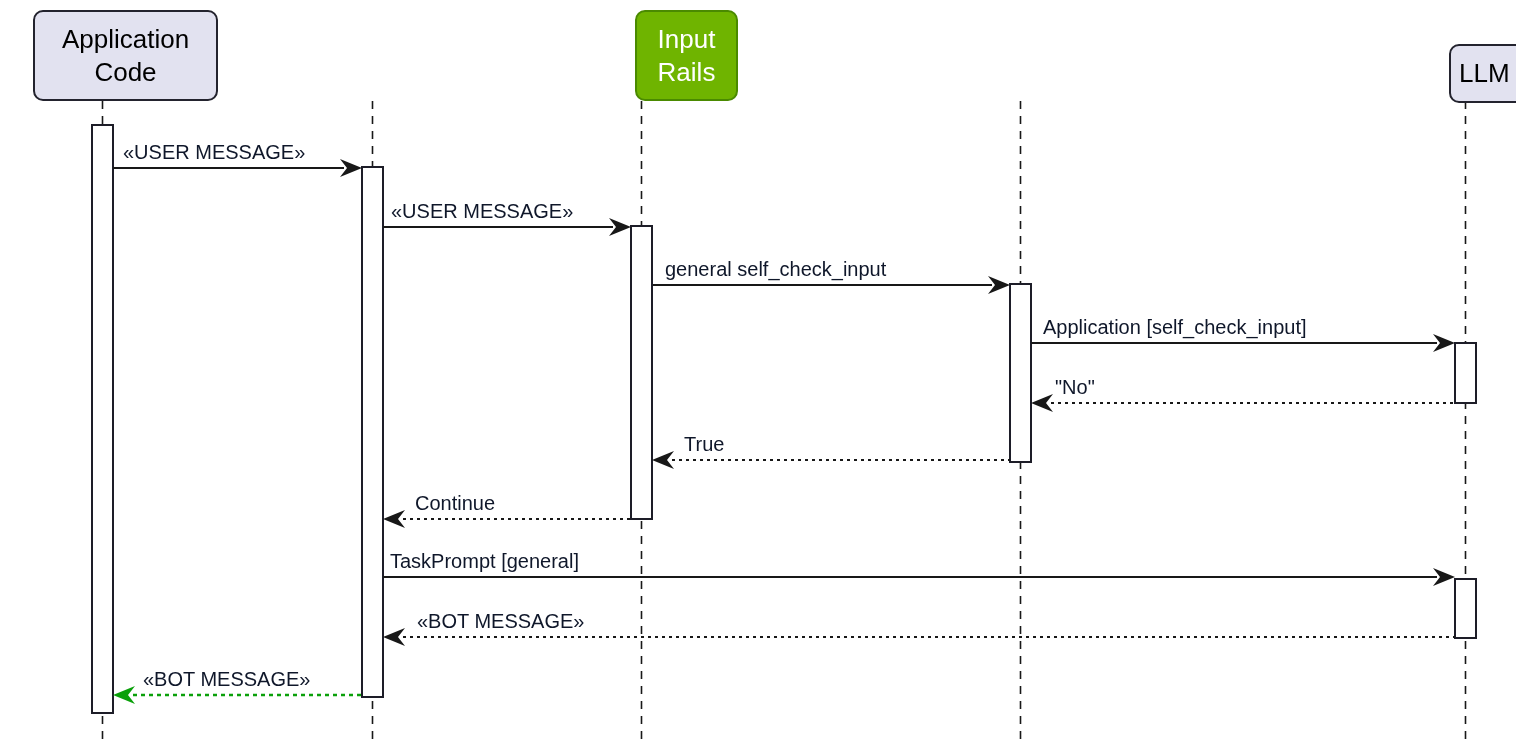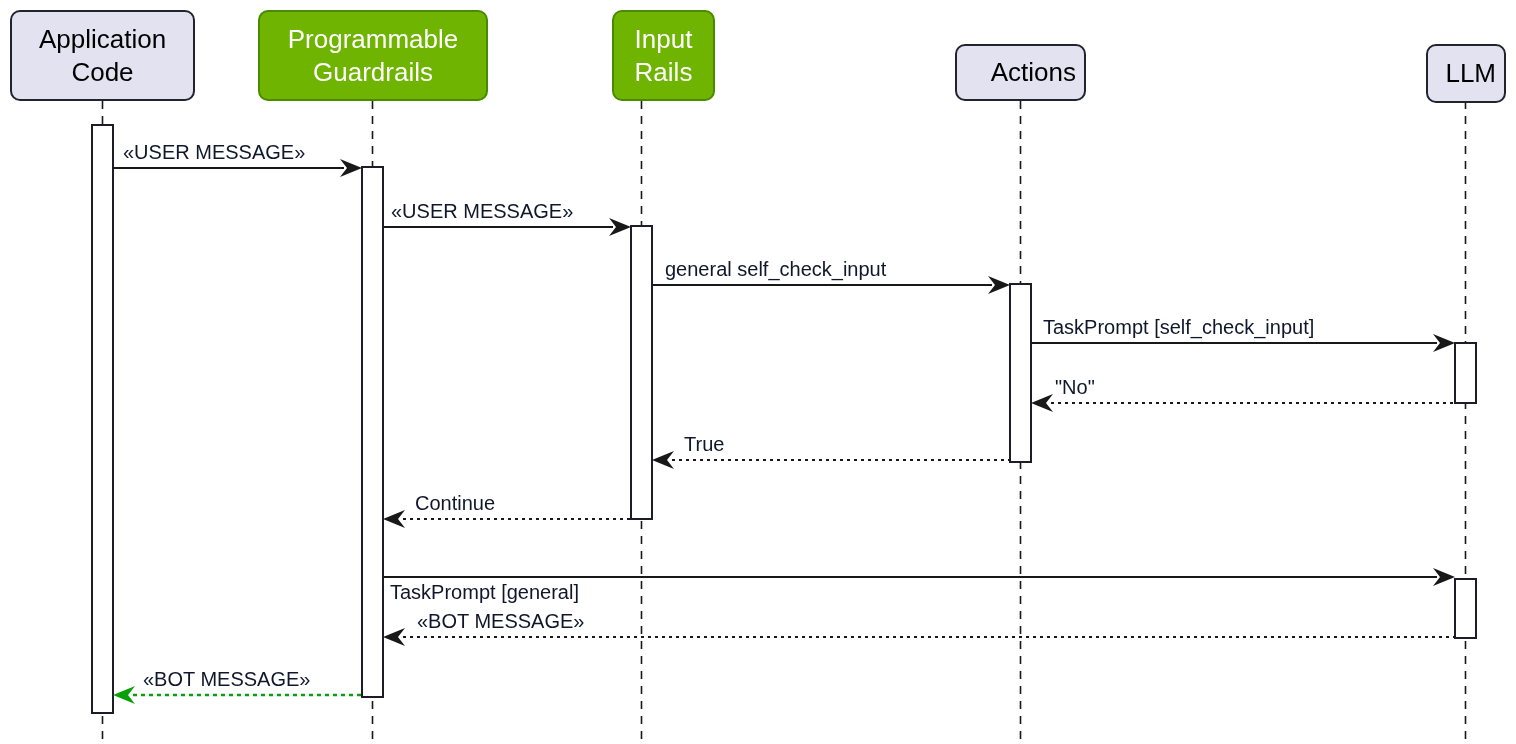--- a/index.html
+++ b/index.html
@@ -17,26 +17,27 @@
   }
   .layer {
     position: absolute;
     left: 0; top: 0;
   }
   .participant {
     position: absolute;
     box-sizing: border-box;
     display: flex;
     align-items: center;
-    justify-content: flex-end;
+    justify-content: flex-start;
     text-align: center;
     border-radius: 10px;
     font-size: 26px;
     line-height: 33px;
     padding: 0 8px;
+    margin-left: 23px;
   }
   .participant.default {
     background: #e2e2f0;
     border: 2px solid #23232e;
     color: #000000;
   }
   .participant.highlight {
     background: #6fb400;
     border: 2px solid #4a8a00;
     color: #ffffff;
@@ -101,37 +102,31 @@
       <polygon points="383,637 405,628 398,637 405,646"></polygon>
     </g>
 
     <line x1="133" y1="695" x2="362" y2="695" stroke="#0aa00a" stroke-width="2.4" stroke-dasharray="4,4"></line>
     <polygon points="113,695 135,686 128,695 135,704" fill="#0aa00a"></polygon>
   </svg>
 
   <div class="participant default" style="left:10px; top:10px; width:185px; height:91px;">
     <span>Application Code</span>
   </div>
-  <div class="participant highlight" style="left:258px; top:10px; width:230px; height:91px;">
-    <span>Programmable Guardrails</span>
-  </div>
   <div class="participant highlight" style="left:612px; top:10px; width:103px; height:91px;">
     <span>Input Rails</span>
-  </div>
-  <div class="participant default" style="left:955px; top:44px; width:131px; height:57px;">
-    <span>Actions</span>
   </div>
   <div class="participant default" style="left:1426px; top:44px; width:80px; height:59px;">
     <span>LLM</span>
   </div>
 
   <div class="msg-label" style="left:123px;  top:139px;">«USER MESSAGE»</div>
   <div class="msg-label" style="left:391px;  top:198px;">«USER MESSAGE»</div>
   <div class="msg-label" style="left:665px;  top:256px;">general self_check_input</div>
-  <div class="msg-label" style="left:1043px; top:314px;">TaskPrompt [self_check_input]</div>
+  <div class="msg-label" style="left:1043px; top:314px;">Application [self_check_input]</div>
   <div class="msg-label" style="left:1055px; top:374px;">"No"</div>
   <div class="msg-label" style="left:684px;  top:431px;">True</div>
   <div class="msg-label" style="left:415px;  top:490px;">Continue</div>
-  <div class="msg-label" style="left:390px;  top:548px;margin-top:31px;">TaskPrompt [general]</div>
+  <div class="msg-label" style="left:390px;  top:548px;">TaskPrompt [general]</div>
   <div class="msg-label" style="left:417px;  top:608px;">«BOT MESSAGE»</div>
   <div class="msg-label" style="left:143px;  top:666px;">«BOT MESSAGE»</div>
 
 </div>
 
 </body></html>

